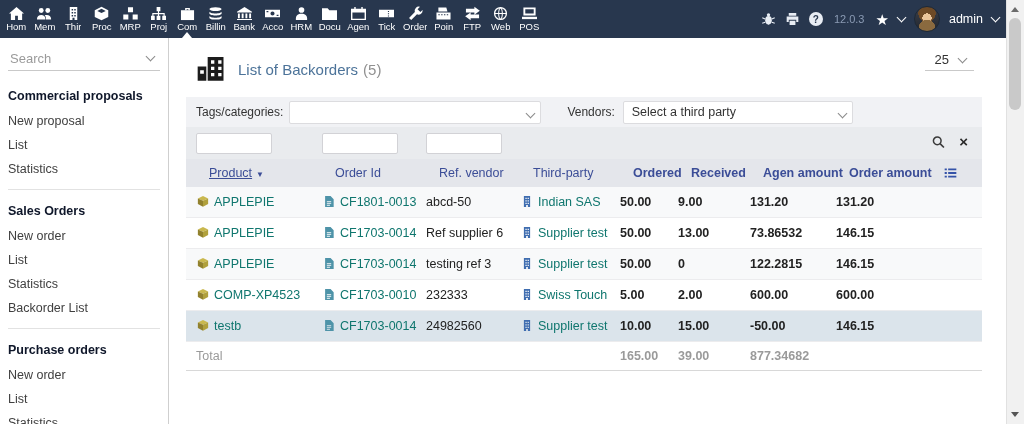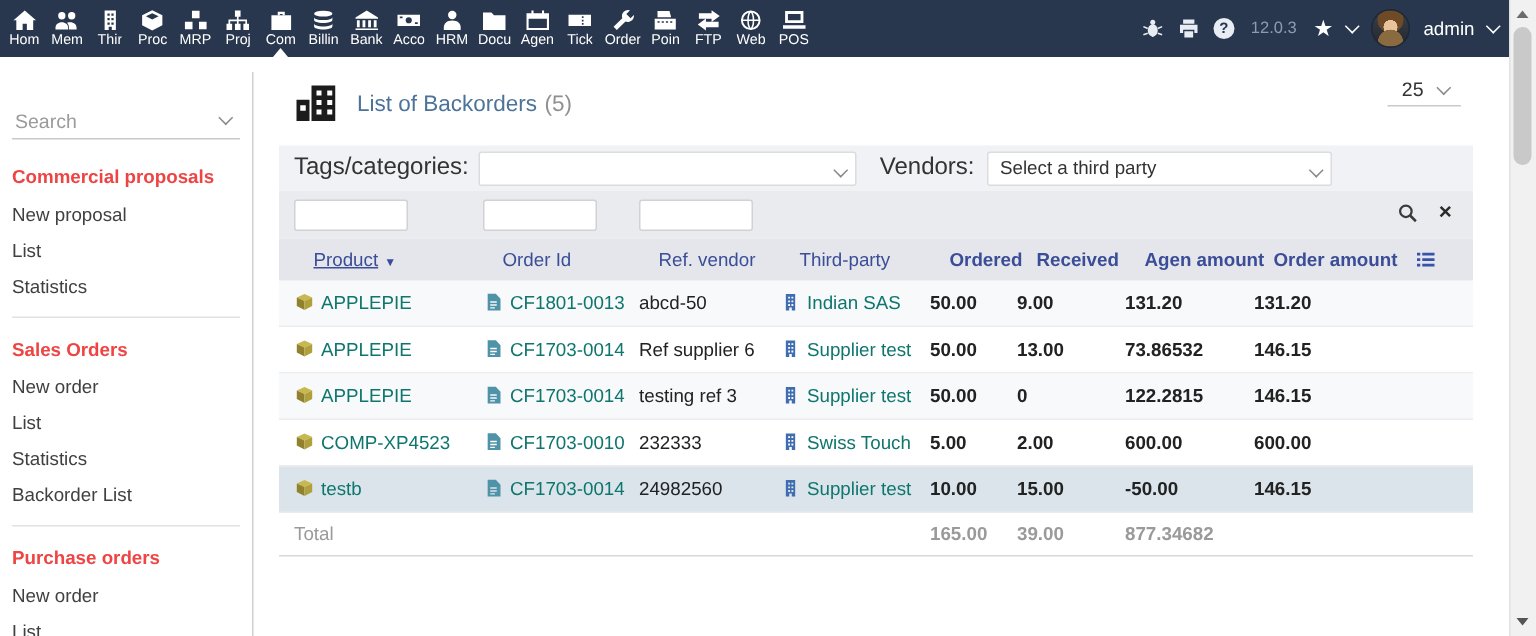--- a/index.html
+++ b/index.html
@@ -23,49 +23,49 @@
   .chev{width:6px;height:6px;border-right:1.5px solid #fff;border-bottom:1.5px solid #fff;transform:rotate(45deg);margin-top:-4px;}
   .avatar{width:24px;height:24px;border-radius:50%;
     background:
       radial-gradient(circle at 50% 88%, #8a6a3f 0 34%, rgba(0,0,0,0) 35%),
       radial-gradient(circle at 50% 46%, #e9c49a 0 26%, rgba(0,0,0,0) 27%),
       radial-gradient(circle at 50% 26%, #6e4a26 0 40%, rgba(0,0,0,0) 41%),
       linear-gradient(#3a3f4a,#23272e);
     border:1px solid #1d2836;}
   .username{color:#fff;font-size:12.5px;}
   
-  .sidebar{position:absolute;left:0;top:48px;width:168px;bottom:0;background:#fff;border-right:1px solid #cfcfcf;}
+  .sidebar{position:absolute;left:0;top:26px;width:168px;bottom:0;background:#fff;border-right:1px solid #cfcfcf;}
   .sb-search{margin:20px 8px 4px 8px;position:relative;border-bottom:1px solid #c9c9c9;height:24px;}
   .sb-search input{border:none;outline:none;width:130px;height:22px;font-size:13px;color:#444;background:transparent;font-family:inherit;}
   .sb-search input::placeholder{color:#9a9a9a;}
   .chev-gray{width:6px;height:6px;border-right:1.5px solid #8a8a8a;border-bottom:1.5px solid #8a8a8a;transform:rotate(45deg);position:absolute;right:6px;top:7px;}
   .sb-section{padding:10px 0 8px 0;margin:0 8px;border-bottom:1px solid #e2e2e2;}
   .sb-section:last-child{border-bottom:1px solid #e2e2e2;}
-  .sb-title{font-size:12.5px;font-weight:bold;color:#ef4444;padding:4px 0 6px 0;cursor:pointer;}
+  .sb-title{font-size:12.5px;font-weight:bold;color:#0f172a;padding:4px 0 6px 0;cursor:pointer;}
   .sb-item{font-size:12.5px;color:#404040;padding:4px 0 4px 0;line-height:16px;cursor:pointer;}
   
   .main{position:absolute;left:169px;top:38px;right:17px;bottom:0;padding-left:17px;}
   .content{width:796px;}
   .page-header{margin-top:12px;height:38px;display:flex;align-items:center;position:relative;}
   .ph-icon{margin-left:10px;color:#1c1c1c;}
   .ph-icon svg{width:30px;height:28px;fill:currentColor;display:block;}
   .page-title{margin-left:12px;font-size:15px;color:#4c7399;}
   .page-count{margin-left:5px;font-size:15px;color:#909090;}
   .page-size{position:absolute;right:8px;top:0;border-bottom:1px solid #c9c9c9;padding:2px 8px 3px 10px;display:flex;align-items:center;gap:10px;cursor:pointer;}
   .page-size span{font-size:13px;color:#333;}
   
   .filter-row1{margin-top:9px;height:30px;background:#f1f2f5;display:flex;align-items:center;}
-  .f-label{font-size:16px;color:#333;}
+  .f-label{font-size:12px;color:#333;}
   .lab-tags{margin-left:10px;}
   .sel{position:relative;background:#fff;border:1px solid #dcdcdf;border-radius:2px;height:21px;display:flex;align-items:center;}
   .sel .chev-gray{top:8px;}
   .sel-tags{width:250px;margin-left:6px;}
   .sel-vendors{width:228px;margin-left:8px;}
   .sel-val{font-size:12.5px;color:#333;margin-left:8px;}
-  .lab-vendors{margin-left:16px;}
+  .lab-vendors{margin-left:26px;}
   .filter-row2{height:32px;background:#e9ebee;display:grid;grid-template-columns:136px 104px 94px 100px 58px 72px 86px 96px 1fr;align-items:center;position:relative;}
   .f-input{width:68px;height:19px;border:1px solid #d2d2d6;border-radius:2px;background:#fff;outline:none;font-family:inherit;font-size:12px;padding:0 3px;}
   .fi0{margin-left:10px;}
   .icon-search{position:absolute;right:36px;top:8px;color:#3a3a3a;cursor:pointer;}
   .icon-search svg{width:15px;height:15px;display:block;fill:none;}
   .icon-clear{position:absolute;right:14px;top:5px;color:#2b2b2b;font-size:15px;font-weight:bold;cursor:pointer;line-height:20px;}
   
   .t-head{height:28px;background:#e4e6eb;display:grid;grid-template-columns:136px 104px 94px 100px 58px 72px 86px 96px 1fr;align-items:center;position:relative;padding-left:13px;}
   .th{font-size:12.5px;color:#3b4d97;}
   .th.c0{padding-left:10px;}

